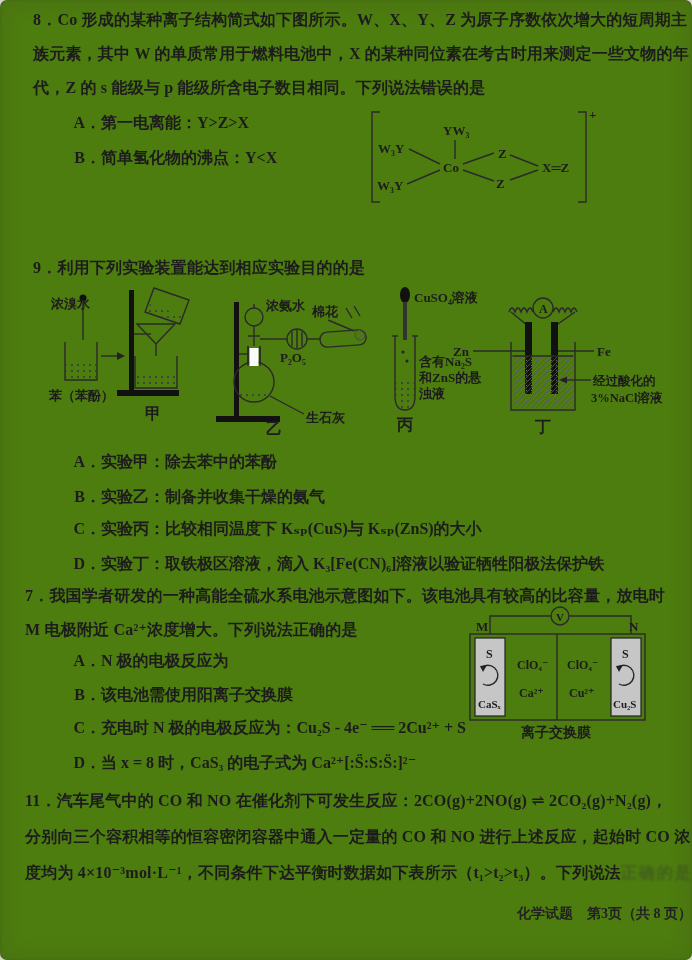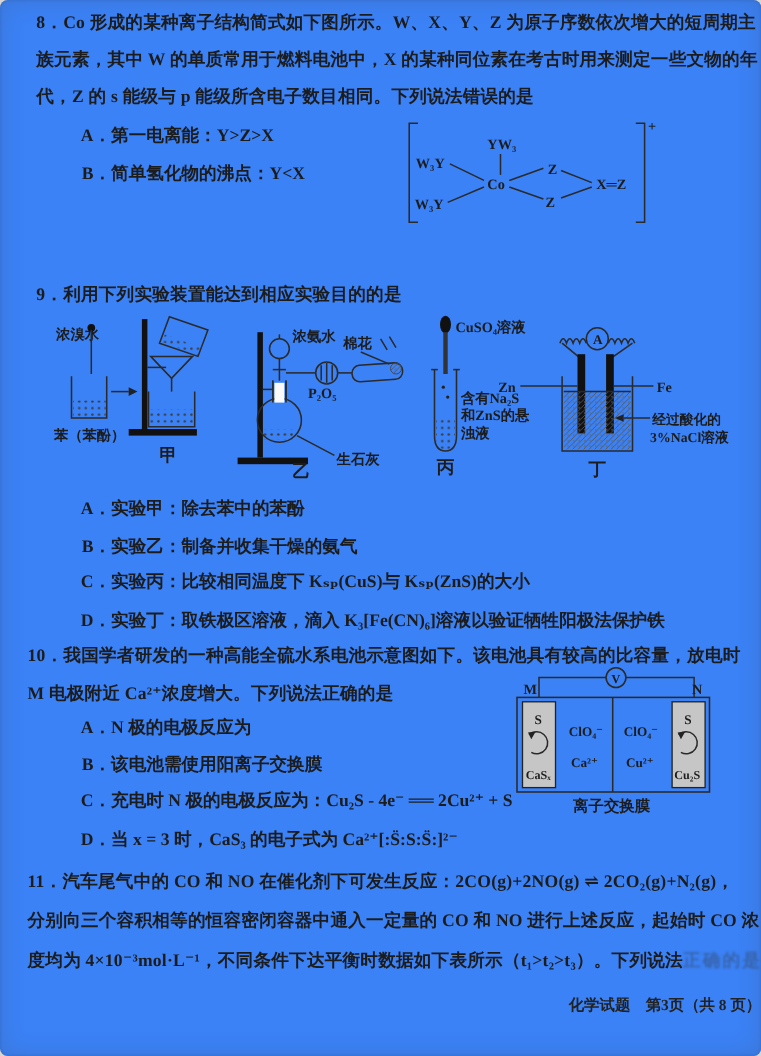--- a/index.html
+++ b/index.html
@@ -4,21 +4,21 @@
 <style>
   html,body{margin:0;padding:0;}
   body{
     width:692px;height:960px;
     background:#d8d5d1;
     font-family:"Liberation Serif","DejaVu Serif","DejaVu Sans",serif;
     -webkit-font-smoothing:antialiased;
   }
   #page{
     position:relative;width:692px;height:960px;overflow:hidden;
-    background:#3b82f6;border-radius:7px;
+    background:#4d7c0f;border-radius:7px;
     box-shadow:inset 0 0 22px rgba(60,55,50,.18), inset 0 0 3px rgba(0,0,0,.15);
   }
   .line{
     position:absolute;font-size:16px;font-weight:600;color:#1c1c1c;
     white-space:nowrap;letter-spacing:.2px;
   }
   .opt{
     position:absolute;font-size:16px;font-weight:600;color:#1c1c1c;white-space:nowrap;text-align:right;
   }
   .opt .opt-label{display:inline-block;width:38px;}
@@ -214,21 +214,21 @@
   <div class="opt" style="top:487px;left:63px">
     <span class="opt-label">B．</span><span>实验乙：制备并收集干燥的氨气</span>
   </div>
   <div class="opt" style="top:519px;left:63px">
     <span class="opt-label">C．</span><span>实验丙：比较相同温度下 Kₛₚ(CuS)与 Kₛₚ(ZnS)的大小</span>
   </div>
   <div class="opt" style="top:554px;left:63px">
     <span class="opt-label">D．</span><span>实验丁：取铁极区溶液，滴入 K₃[Fe(CN)₆]溶液以验证牺牲阳极法保护铁</span>
   </div>
 
-  <div class="line" style="top:586px;left:25px">10．我国学者研发的一种高能全硫水系电池示意图如下。该电池具有较高的比容量，放电时</div>
+  <div class="line" style="top:586px;left:25px">7．我国学者研发的一种高能全硫水系电池示意图如下。该电池具有较高的比容量，放电时</div>
   <div class="line" style="top:620px;left:25px">M 电极附近 Ca²⁺浓度增大。下列说法正确的是</div>
 
   <svg style="left:453px;top:606px" width="232" height="140" viewBox="0 0 232 140">
     <g>
       <polyline class="ln" points="37,28 37,10 98,10"></polyline>
       <circle class="ln" cx="107" cy="10" r="9"></circle>
       <text x="103" y="15" font-size="11">V</text>
       <polyline class="ln" points="116,10 178,10 178,28"></polyline>
     </g>
     <text x="23" y="25" font-size="13">M</text>
@@ -259,21 +259,21 @@
   <div class="opt" style="top:651px;left:63px">
     <span class="opt-label">A．</span><span>N 极的电极反应为</span>
   </div>
   <div class="opt" style="top:685px;left:63px">
     <span class="opt-label">B．</span><span>该电池需使用阳离子交换膜</span>
   </div>
   <div class="opt" style="top:718px;left:63px">
     <span class="opt-label">C．</span><span>充电时 N 极的电极反应为：Cu₂S - 4e⁻ ══ 2Cu²⁺ + S</span>
   </div>
   <div class="opt" style="top:753px;left:63px">
-    <span class="opt-label">D．</span><span>当 x = 3 时，CaS₃ 的电子式为 Ca²⁺[:S̈:S:S̈:]²⁻</span>
+    <span class="opt-label">D．</span><span>当 x = 8 时，CaS₃ 的电子式为 Ca²⁺[:S̈:S:S̈:]²⁻</span>
   </div>
 
   <div class="line" style="top:791px;left:25px">11．汽车尾气中的 CO 和 NO 在催化剂下可发生反应：2CO(g)+2NO(g) ⇌ 2CO₂(g)+N₂(g)，</div>
   <div class="line" style="top:827px;left:25px">分别向三个容积相等的恒容密闭容器中通入一定量的 CO 和 NO 进行上述反应，起始时 CO 浓</div>
   <div class="line" style="top:863px;left:25px">
     <span>度均为 4×10⁻³mol·L⁻¹，不同条件下达平衡时数据如下表所示（t₁&gt;t₂&gt;t₃）。下列说法</span><span class="smudge">正确的是</span>
   </div>
 
   <div class="footer" style="top:905px">化学试题　第3页（共 8 页）</div>
 

